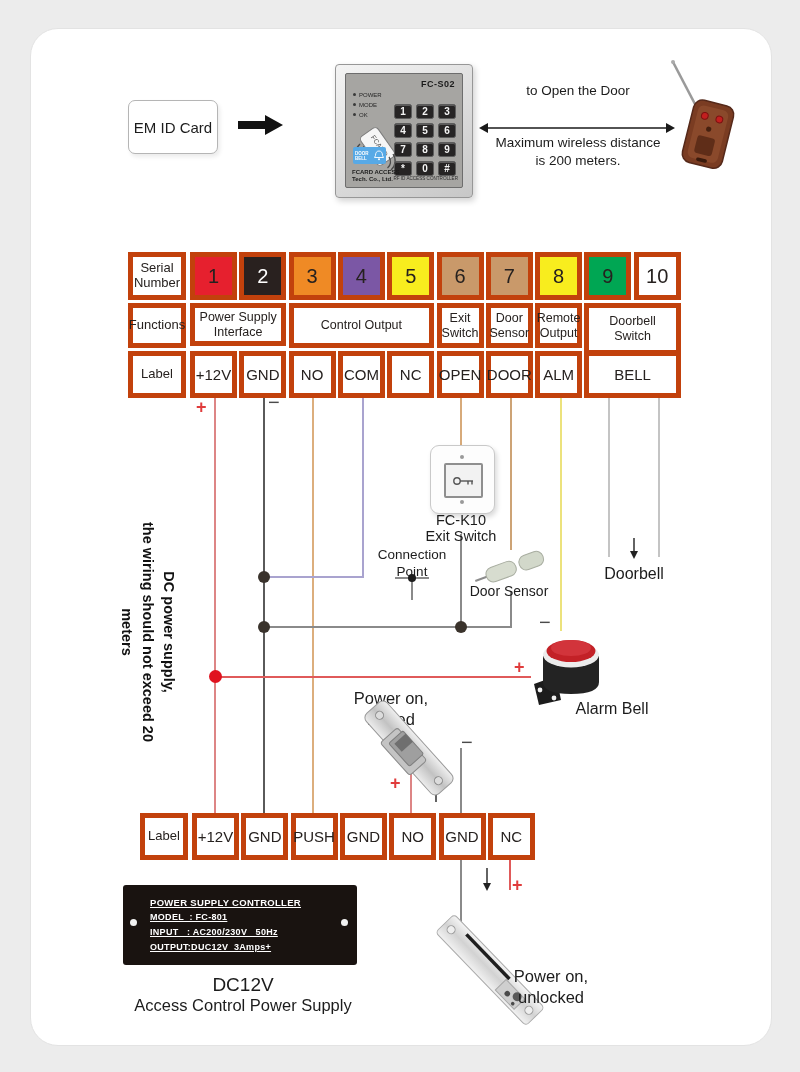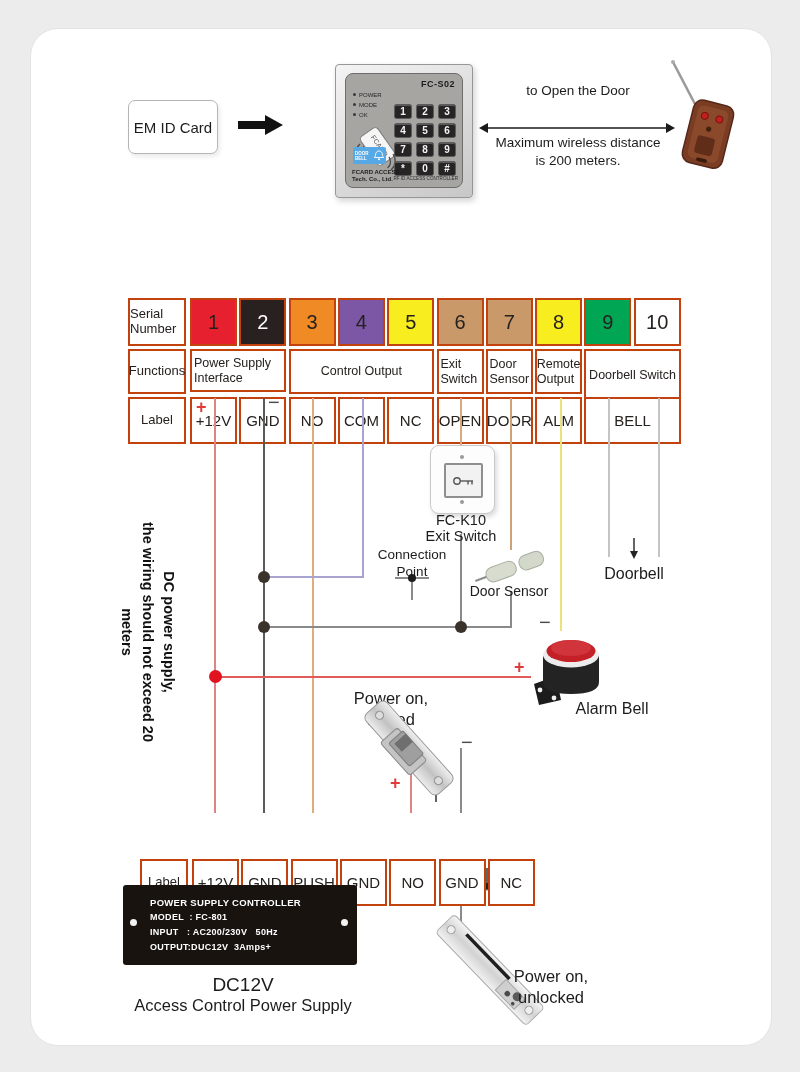--- a/index.html
+++ b/index.html
@@ -1,50 +1,50 @@
 <!DOCTYPE html>
 <html><head>
 <meta charset="utf-8">
 <style>
   html,body{margin:0;padding:0;}
   body{width:800px;height:1072px;background:#ececec;font-family:"Liberation Sans",sans-serif;position:relative;overflow:hidden;}
   .abs{position:absolute;}
   .card-bg{position:absolute;left:30px;top:28px;width:740px;height:1016px;background:#ffffff;border-radius:28px;border:1px solid #e3e3e3;}
-  .cell{position:absolute;background:#fff;border:2px solid #c2410c;display:flex;align-items:center;justify-content:center;text-align:left;box-sizing:border-box;color:#26211f;margin-top:46px;}
+  .cell{position:absolute;background:#fff;border:5px solid #c2410c;display:flex;align-items:center;justify-content:center;text-align:center;box-sizing:border-box;color:#26211f;}
   .hdr{font-size:13px;line-height:1.15;}
   .serial{font-size:20px;}
   .func{font-size:12.5px;line-height:1.2;padding:0 2px;}
   .tlabel{font-size:15px;}
   .wire{position:absolute;}
   .dot{position:absolute;border-radius:50%;}
   .lbl{position:absolute;color:#1c1c1c;}
   .sign{position:absolute;font-weight:bold;font-size:18px;line-height:1;}
   .sign.p{color:#e03c3c;}
   .sign.m{color:#4a4a4a;font-weight:normal;font-size:20px;}
   .ctr{text-align:center;}
   .embox{position:absolute;left:128px;top:100px;width:88px;height:52px;background:#fff;border:1.5px solid #b5b5b5;border-radius:7px;box-shadow:2px 3px 4px rgba(0,0,0,.08);display:flex;align-items:center;justify-content:center;font-size:15px;color:#1c1c1c;}
   
   .device{position:absolute;left:335px;top:64px;width:136px;height:132px;background:linear-gradient(150deg,#f4f4f4,#c7c7c7);border:1px solid #979797;border-radius:4px;box-shadow:2px 3px 6px rgba(0,0,0,.18);}
-  .face{position:absolute;left:9px;top:8px;right:9px;bottom:9px;background:#a6a5a2;border:1px solid #6d6d6d;border-radius:8px;}
+  .face{position:absolute;left:9px;top:8px;right:9px;bottom:9px;background:#a6a5a2;border:1px solid #6d6d6d;border-radius:2px;}
   .dev-model{position:absolute;right:7px;top:5px;font-size:9px;font-weight:bold;color:#1a1a1a;letter-spacing:.5px;}
   .ind{position:absolute;left:7px;top:16px;font-size:6px;color:#262626;line-height:10px;}
   .ind .b{display:inline-block;width:3px;height:3px;background:#3a3a3a;border-radius:50%;margin-right:3px;vertical-align:1px;}
   .keys{position:absolute;right:6px;top:30px;display:grid;grid-template-columns:repeat(3,18px);grid-auto-rows:15px;gap:4px;}
   .key{background:#262424;border:1px solid #5c5c5c;border-radius:2.5px;color:#f4f4f4;font-size:10px;font-weight:bold;display:flex;align-items:center;justify-content:center;box-shadow:inset 0 1px 0 rgba(255,255,255,.25);}
   .bluebtn{position:absolute;left:7px;bottom:23px;width:33px;height:17px;background:#57a9e6;border-radius:2px;display:flex;align-items:center;justify-content:space-between;padding:1px 2px;box-sizing:border-box;}
   .bluebtn .t{font-size:4.5px;color:#fff;font-weight:bold;line-height:5px;}
   .brand{position:absolute;left:6px;bottom:4px;font-size:6px;font-weight:bold;color:#1b1b1b;line-height:7px;}
   .dev-foot{position:absolute;right:4px;bottom:6px;font-size:4.6px;color:#2e2e2e;}
   
   .eswitch{position:absolute;left:430px;top:445px;width:63px;height:67px;background:#fdfdfd;border:1px solid #c9c9c9;border-radius:9px;box-shadow:2px 3px 5px rgba(0,0,0,.15);}
   .esw-btn{position:absolute;left:13px;top:17px;width:35px;height:31px;border:2px solid #8f8f8f;background:#f2f2f2;border-radius:2px;display:flex;align-items:center;justify-content:center;}
   .screw{position:absolute;width:4px;height:4px;background:#9a9a9a;border-radius:50%;}
   
   .psu{position:absolute;left:123px;top:885px;width:234px;height:80px;background:#191310;border-radius:3px;color:#fff;padding:10px 0 0 27px;box-sizing:border-box;}
-  .psu div{font-size:9px;font-weight:bold;letter-spacing:.3px;line-height:15px;white-space:pre;}
+  .psu div{font-size:9px;font-weight:bold;letter-spacing:.3px;line-height:15px;white-space:pre;text-decoration:underline;}
   .psu .t1{font-size:9.5px;}
   .psu-dot{position:absolute;width:7px;height:7px;background:#f2f2f2;border-radius:50%;top:34px;}
   .note-v{position:absolute;left:22px;top:610px;width:270px;height:44px;transform:rotate(90deg);font-weight:bold;font-size:14.5px;color:#111;text-align:center;line-height:21px;}
   .conn-sym-h{position:absolute;left:395px;top:577px;width:34px;height:1.5px;background:#8a8a8a;}
   .conn-sym-v{position:absolute;left:411px;top:578px;width:1.5px;height:22px;background:#8a8a8a;}
 </style>
 </head>
 <body>
 
 <div class="card-bg"></div>

